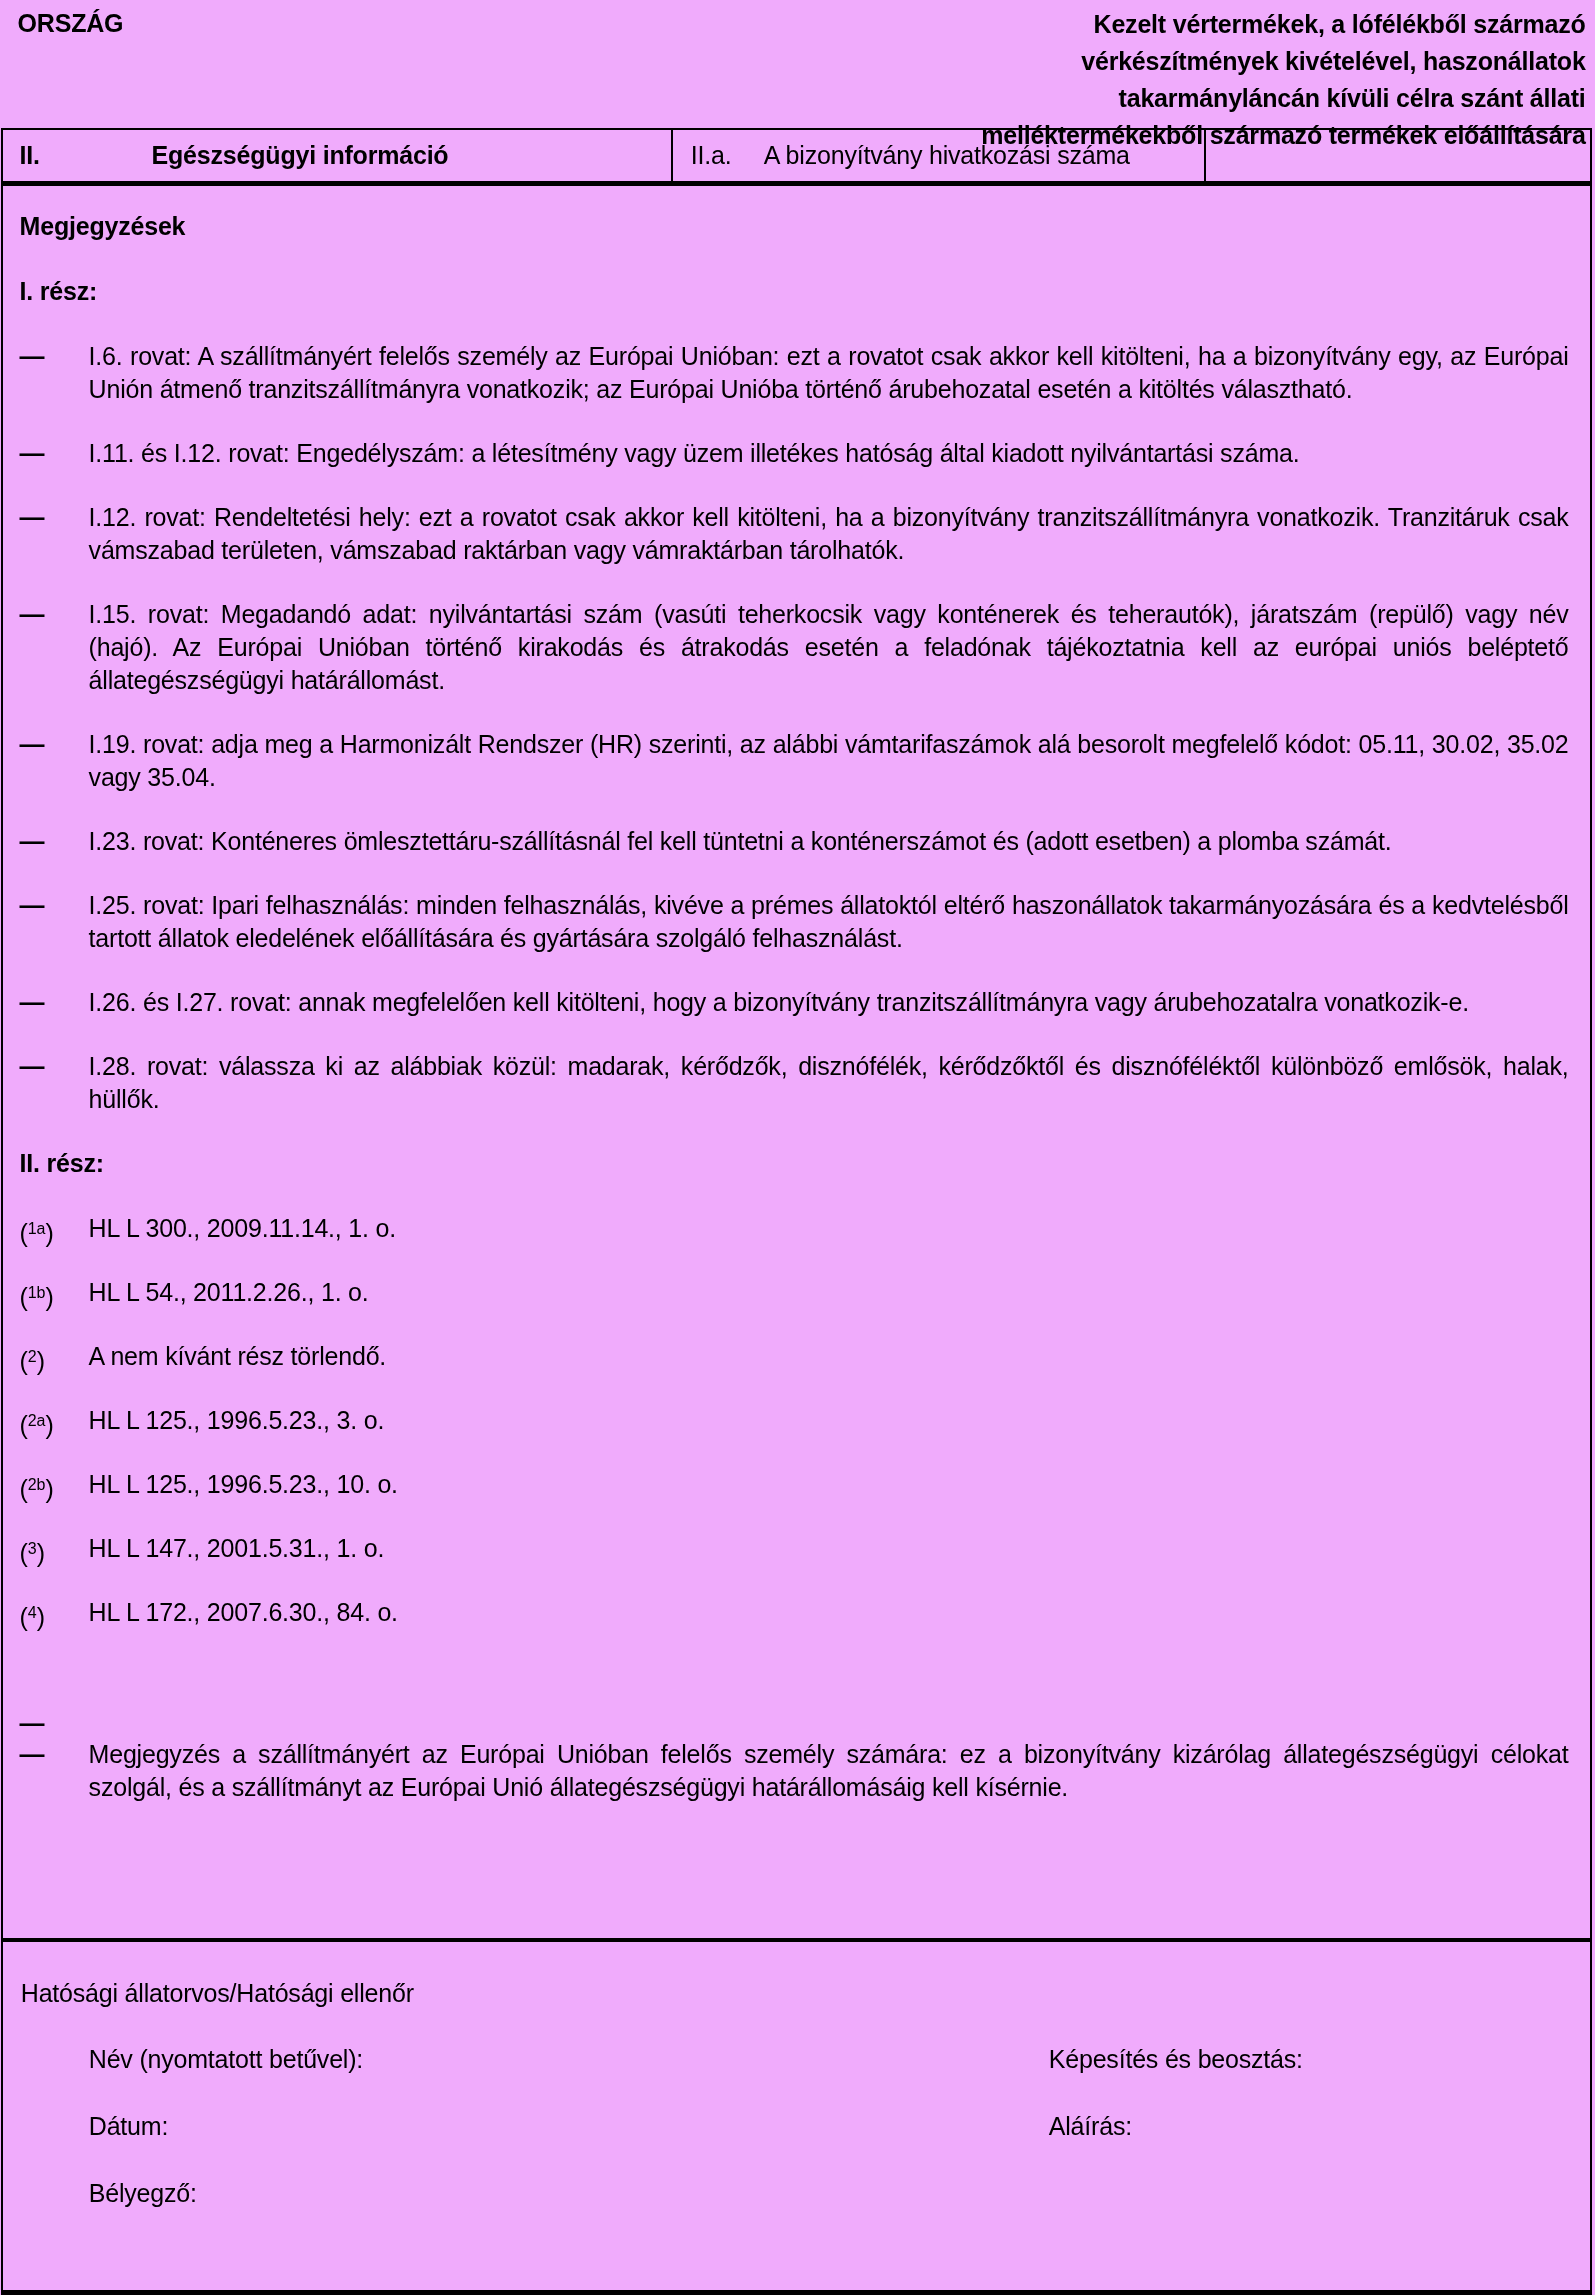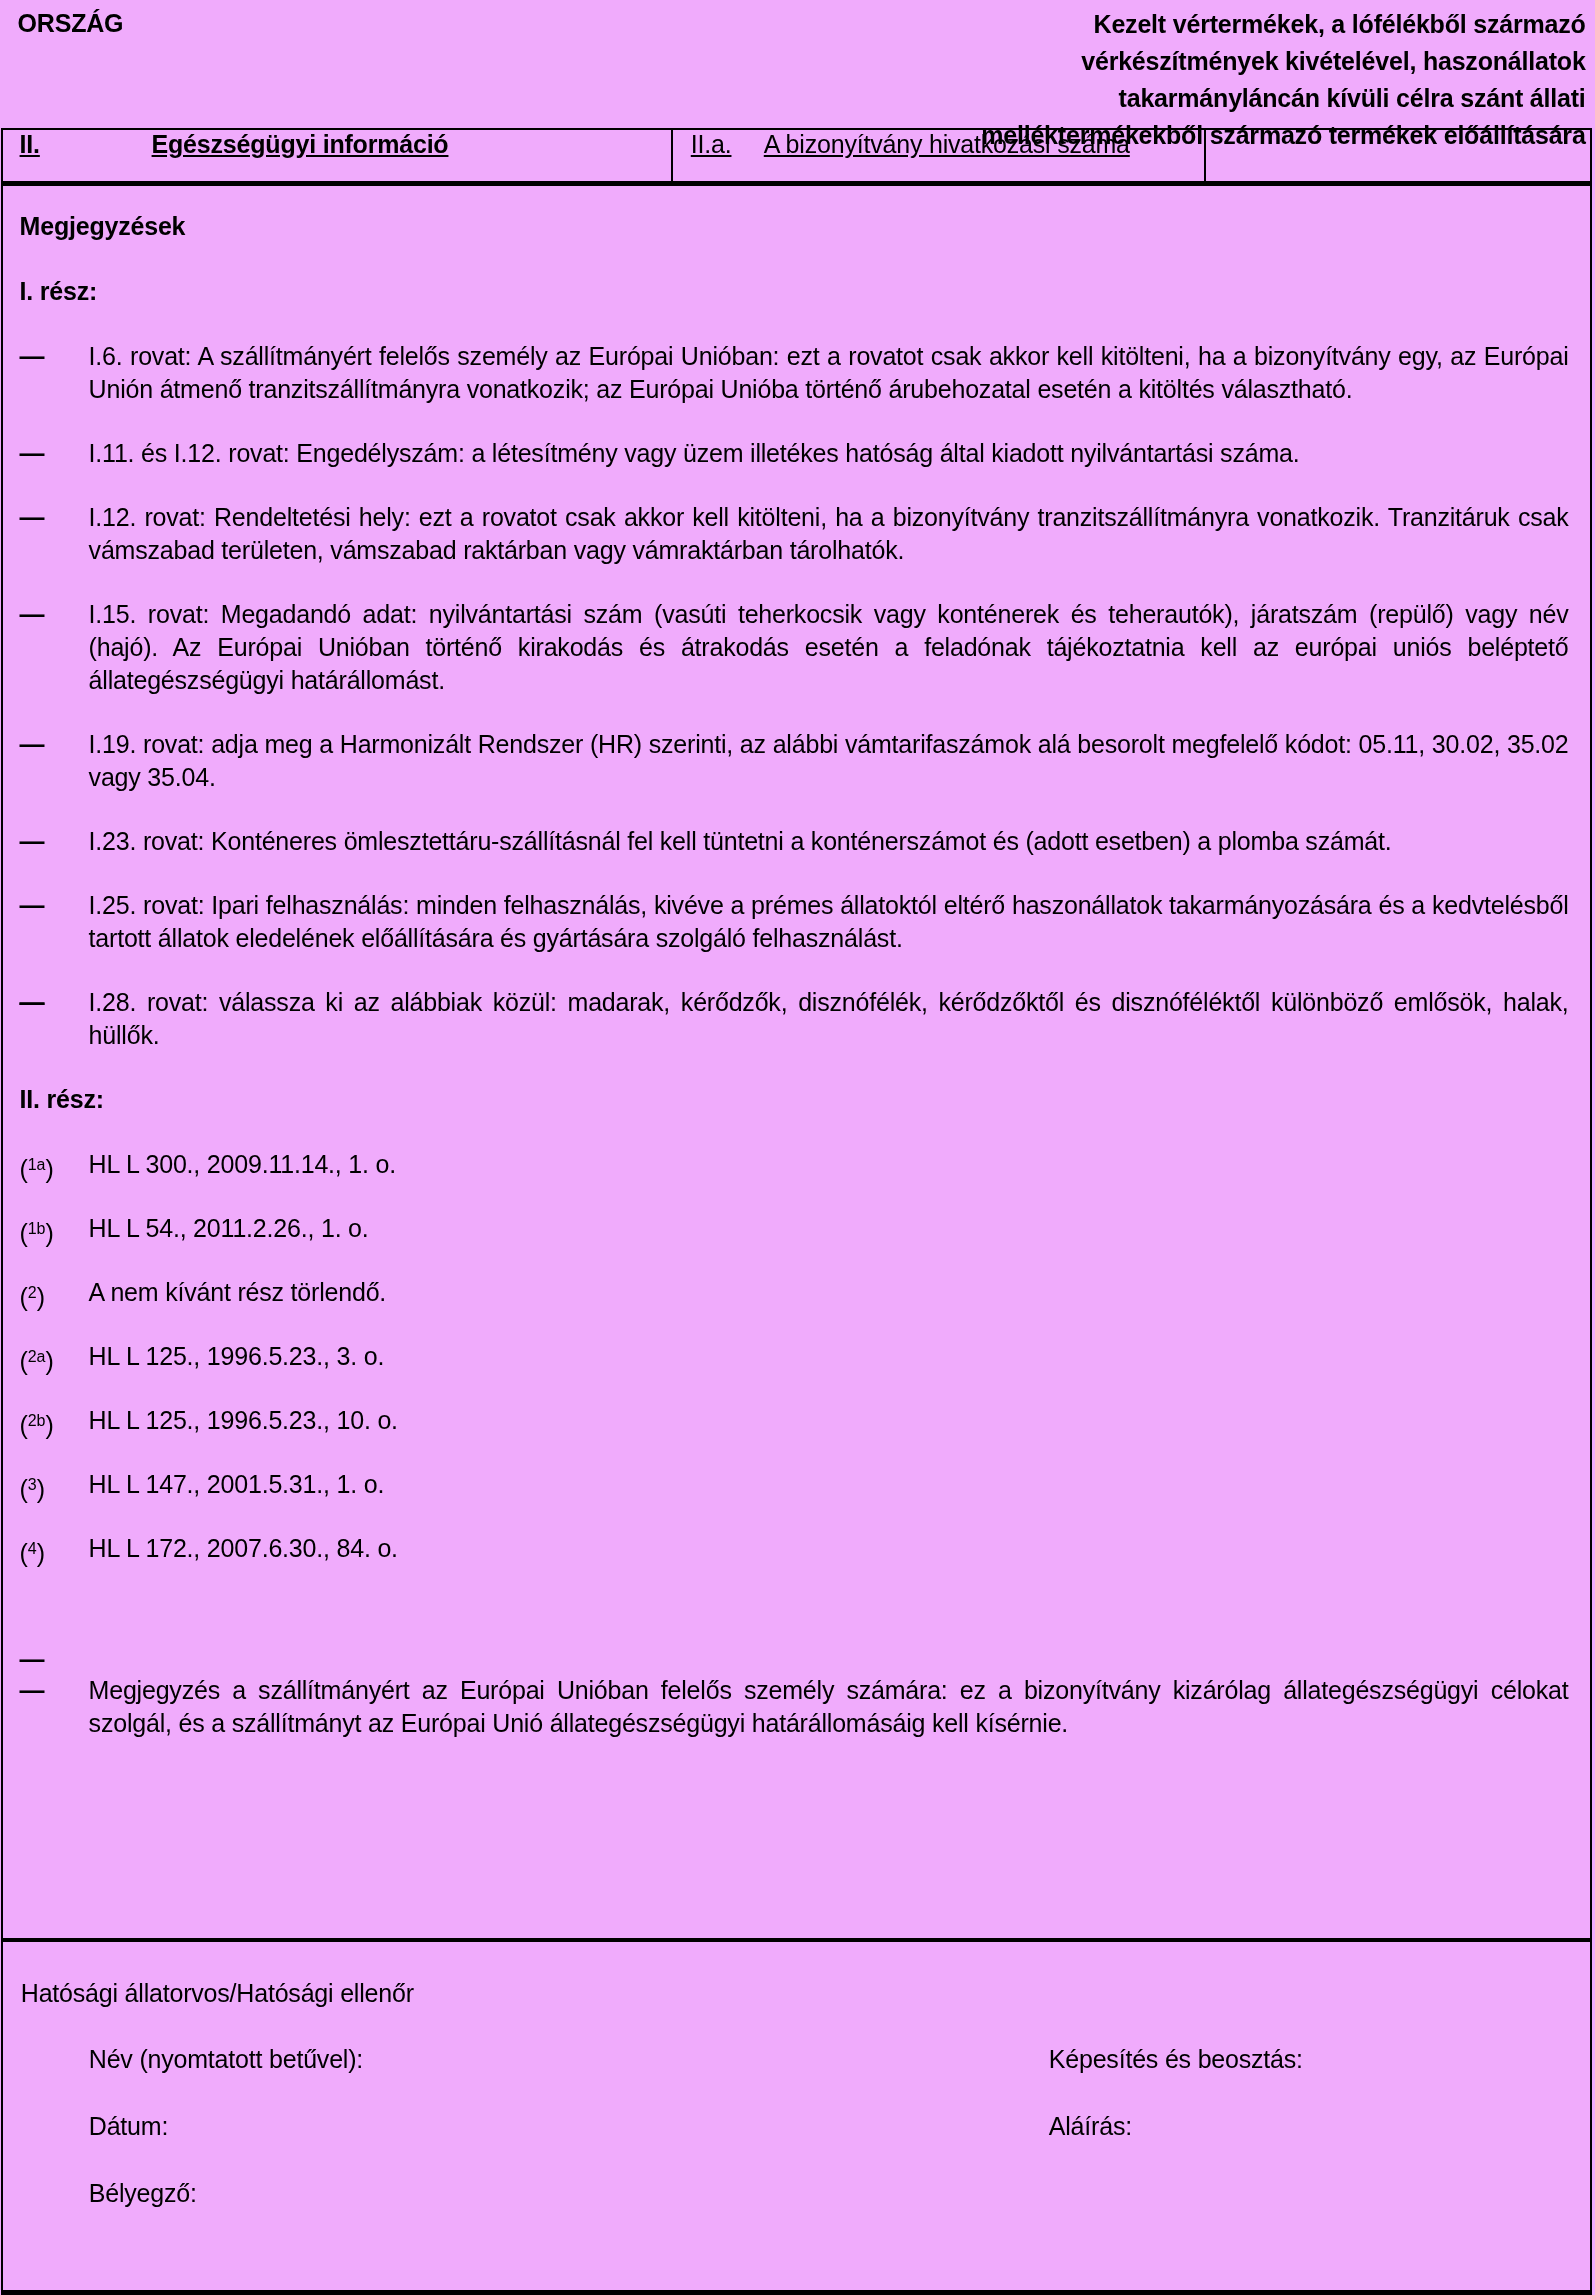--- a/index.html
+++ b/index.html
@@ -48,21 +48,21 @@
     border-bottom: 5.3px solid #000;
   }
 
   
   .cert-table {
     display: flex;
     height: 56px;
     border-bottom: 5.3px solid #000;
     font-size: 25px;
   }
-  .cell { display: flex; align-items: flex-start; text-decoration: underline; }
+  .cell { display: flex; align-items: center; }
   .cell-1 {
     width: 670px;
     border-right: 2.3px solid #000;
     font-weight: bold;
     padding-left: 16.4px;
   }
   .cell-1 .cell-num { width: 132px; }
   .cell-2 {
     width: 533px;
     border-right: 2.3px solid #000;
@@ -193,20 +193,21 @@
       <div class="bullet">
         <span class="marker">—</span>
         <span>I.23. rovat: Konténeres ömlesztettáru-szállításnál fel kell tüntetni a konténerszámot és (adott esetben) a plomba számát.</span>
       </div>
       <div class="bullet">
         <span class="marker">—</span>
         <span>I.25. rovat: Ipari felhasználás: minden felhasználás, kivéve a prémes állatoktól eltérő haszonállatok takarmányozására és a kedvtelésből tartott állatok eledelének előállítására és gyártására szolgáló felhasználást.</span>
       </div>
       <div class="bullet">
         <span class="marker">—</span>
+        <span>I.26. és I.27. rovat: annak megfelelően kell kitölteni, hogy a bizonyítvány tranzitszállítmányra vagy árubehozatalra vonatkozik-e.</span>
       </div>
       <div class="bullet">
         <span class="marker">—</span>
         <span>I.28. rovat: válassza ki az alábbiak közül: madarak, kérődzők, disznófélék, kérődzőktől és disznóféléktől különböző emlősök, halak, hüllők.</span>
       </div>
 
       <div class="section-heading part2-heading">II. rész:</div>
 
       <div class="footnote">
         <span class="fn-marker"><span>(</span><sup>1a</sup><span>)</span></span>

